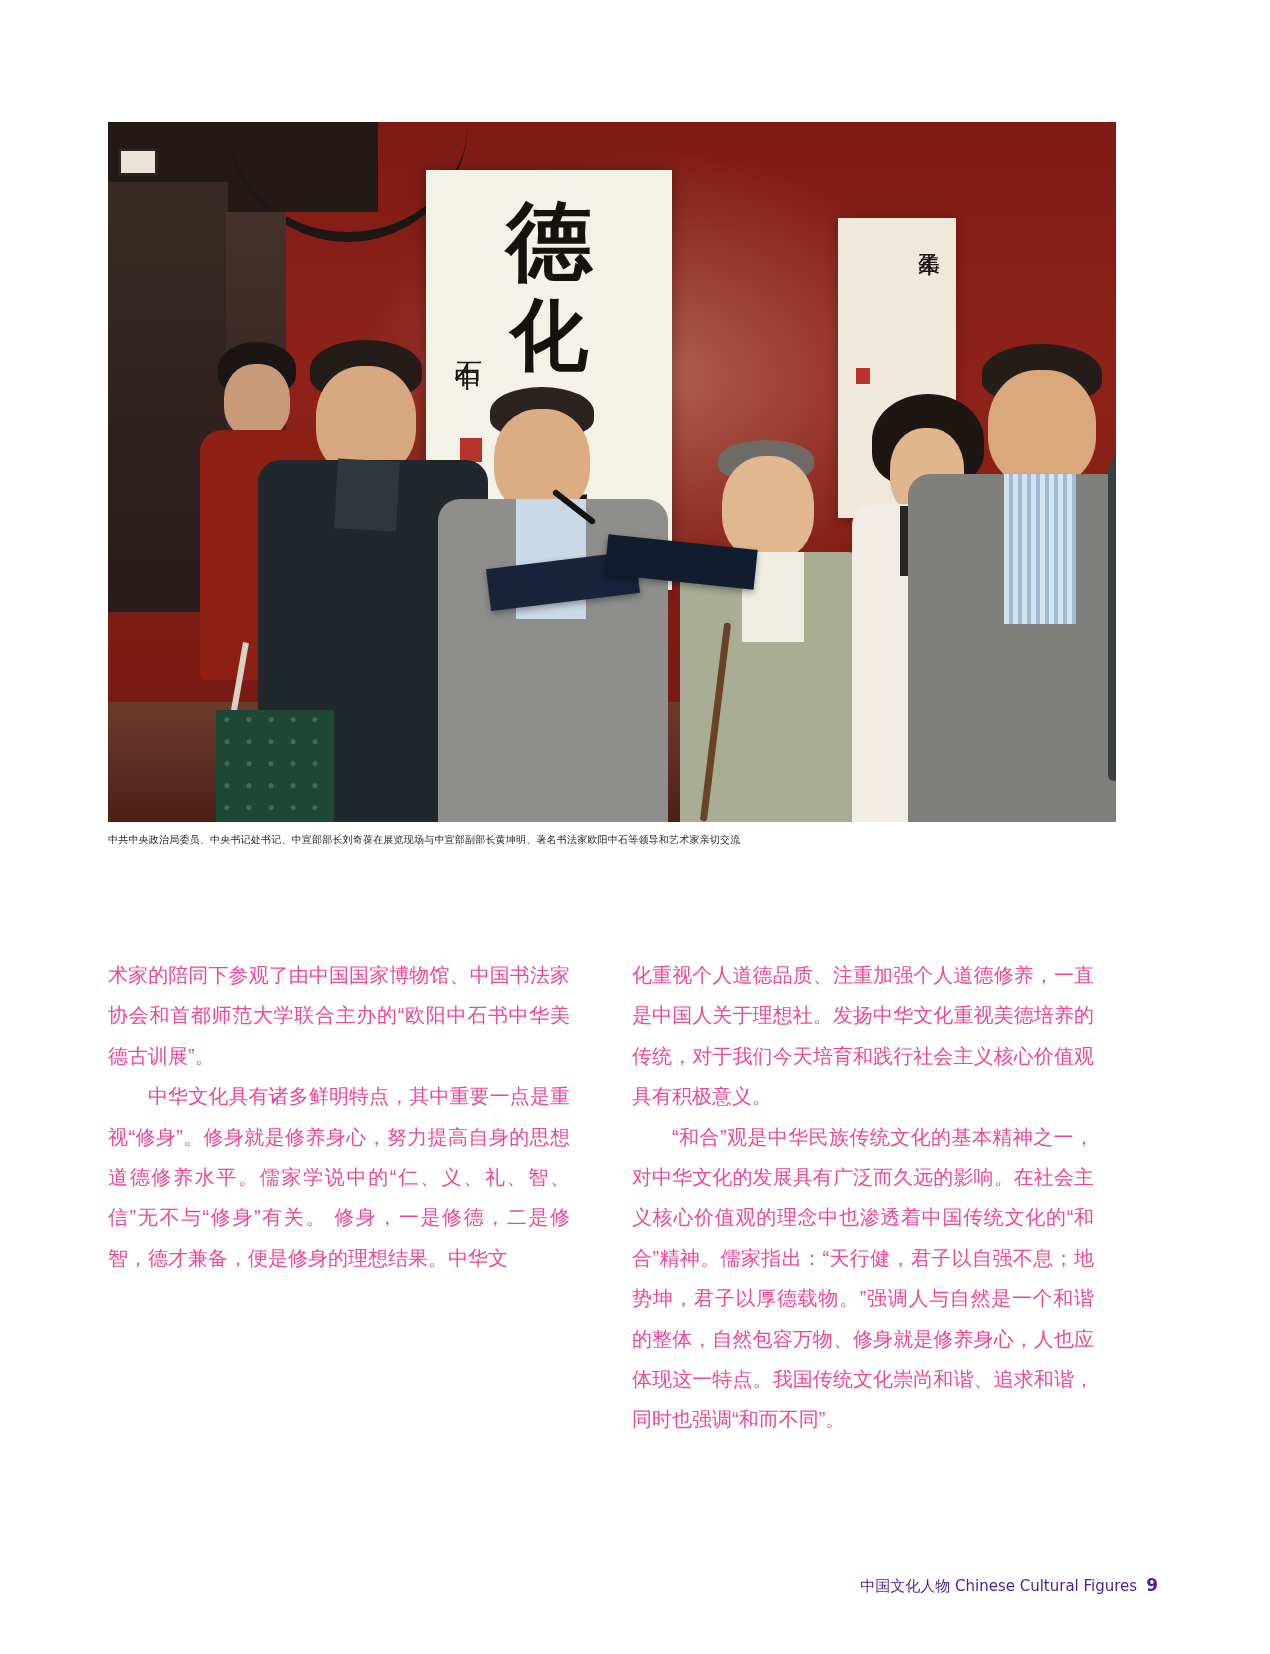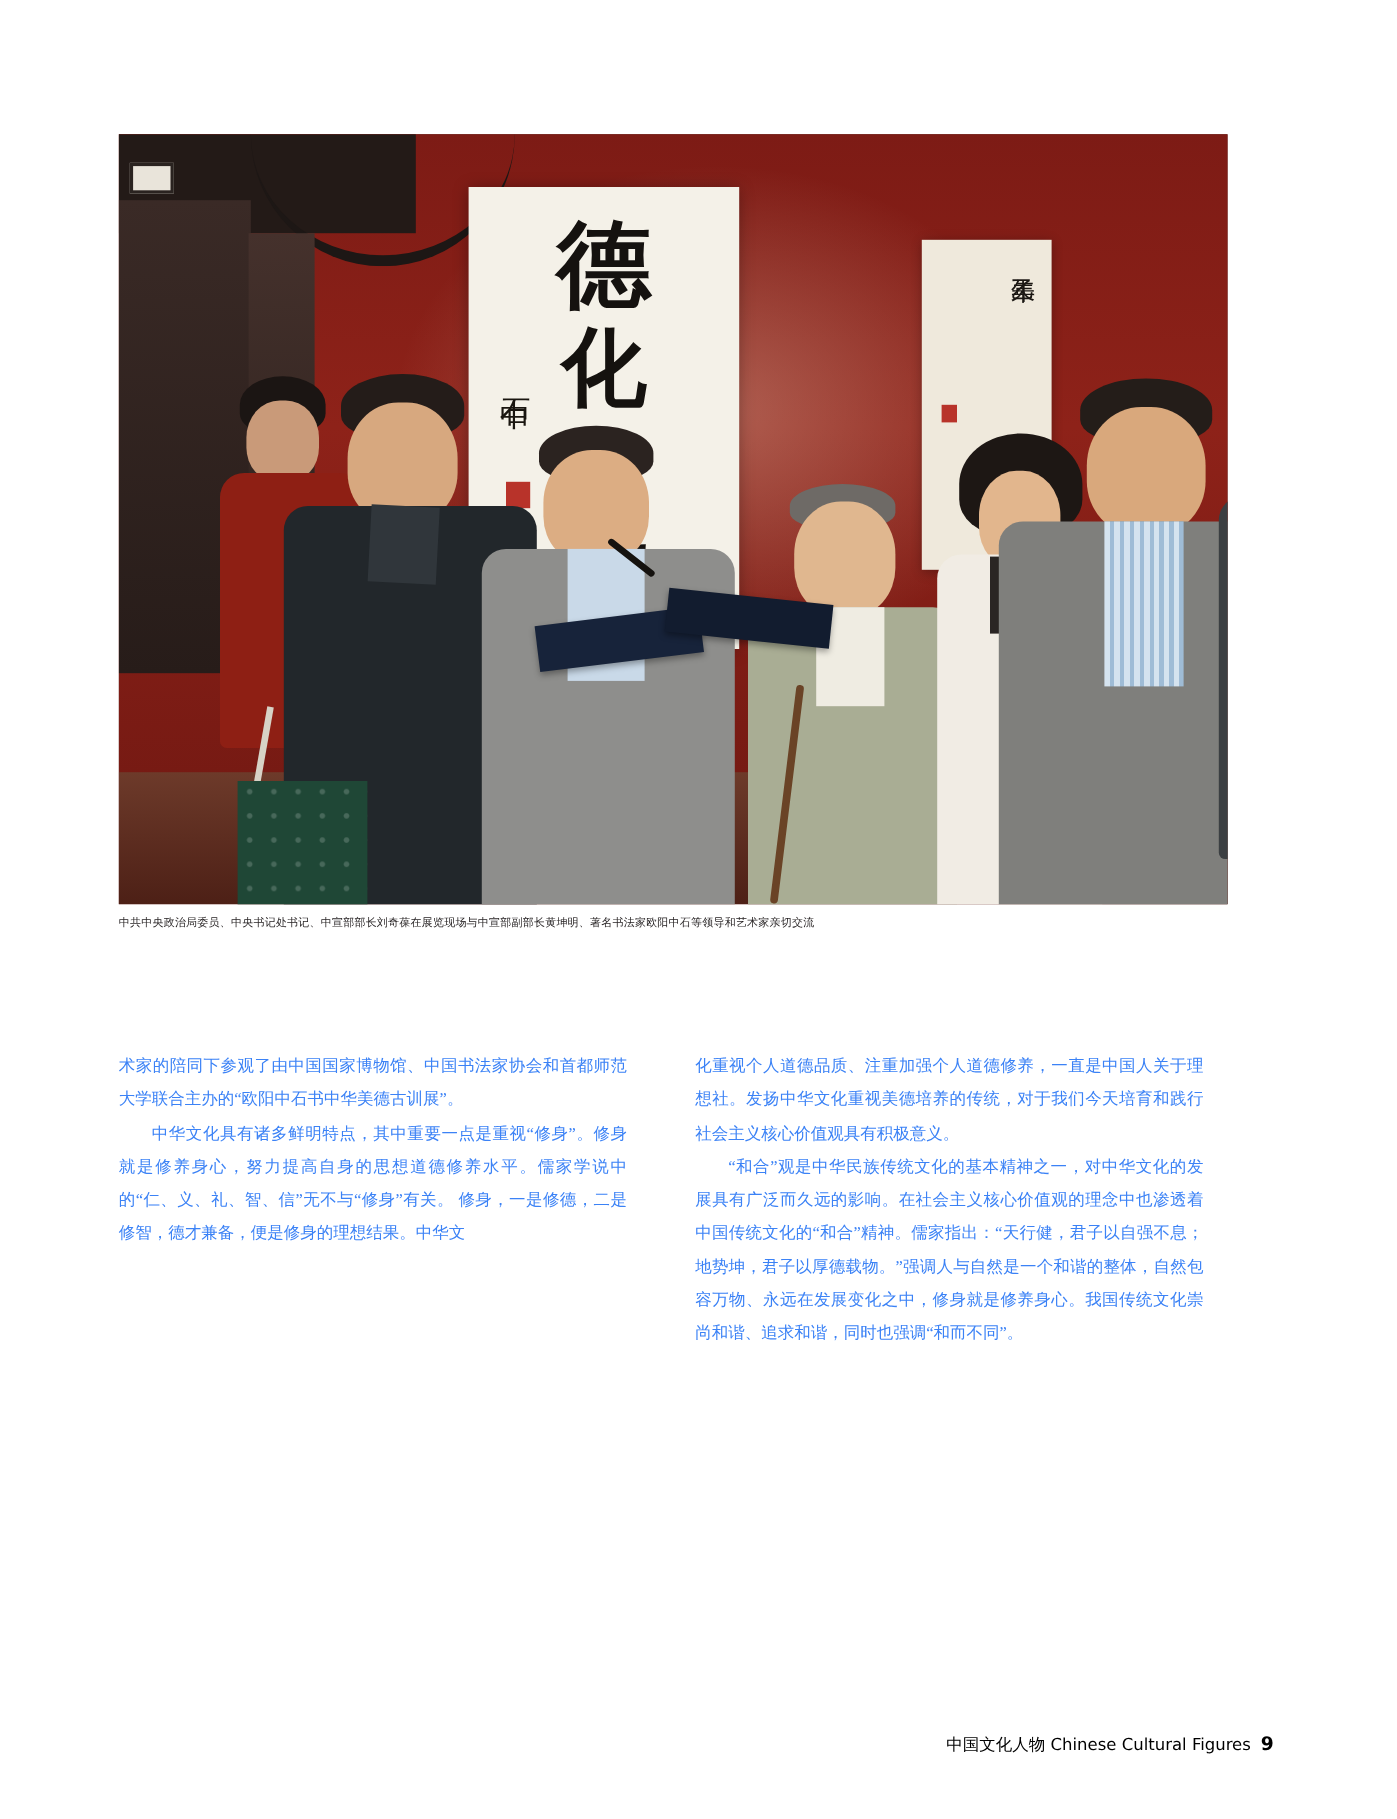--- a/index.html
+++ b/index.html
@@ -245,40 +245,40 @@
     line-height: 1.45;
     color: #231f20;
     letter-spacing: 0.2px;
   }
 
   
   .col {
     position: absolute;
     top: 955px;
     width: 462px;
-    font-family: Liberation Serif, serif;
-    font-size: 15px;
+    font-family: Liberation Sans, sans-serif;
+    font-size: 20px;
     line-height: 2.02;
-    color: #3b82f6;
+    color: #ec4899;
     text-align: justify;
     text-justify: inter-character;
   }
   .col-left { left: 108px; }
   .col-right { left: 632px; }
   .col p { margin: 0; }
   .col p.indent { text-indent: 2em; }
 
   
   .footer {
     position: absolute;
     right: 112px;
     bottom: 58px;
     font-family: "DejaVu Sans", sans-serif;
     font-size: 15px;
-    color: #000000;
+    color: #4c1d95;
     display: flex;
     align-items: baseline;
     gap: 9px;
   }
   .footer .pg {
     font-weight: 700;
     font-size: 17px;
   }
 </style>
 </head>
@@ -366,21 +366,21 @@
 
   <div class="caption">中共中央政治局委员、中央书记处书记、中宣部部长刘奇葆在展览现场与中宣部副部长黄坤明、著名书法家欧阳中石等领导和艺术家亲切交流</div>
 
   <div class="col col-left">
     <p>术家的陪同下参观了由中国国家博物馆、中国书法家协会和首都师范大学联合主办的“欧阳中石书中华美德古训展”。</p>
     <p class="indent">中华文化具有诸多鲜明特点，其中重要一点是重视“修身”。修身就是修养身心，努力提高自身的思想道德修养水平。儒家学说中的“仁、义、礼、智、信”无不与“修身”有关。 修身，一是修德，二是修智，德才兼备，便是修身的理想结果。中华文</p>
   </div>
 
   <div class="col col-right">
     <p>化重视个人道德品质、注重加强个人道德修养，一直是中国人关于理想社。发扬中华文化重视美德培养的传统，对于我们今天培育和践行社会主义核心价值观具有积极意义。</p>
-    <p class="indent">“和合”观是中华民族传统文化的基本精神之一，对中华文化的发展具有广泛而久远的影响。在社会主义核心价值观的理念中也渗透着中国传统文化的“和合”精神。儒家指出：“天行健，君子以自强不息；地势坤，君子以厚德载物。”强调人与自然是一个和谐的整体，自然包容万物、永远在发展变化之中，修身就是修养身心。我国传统文化崇尚和谐、追求和谐，同时也强调“和而不同”。</p>
+    <p class="indent">“和合”观是中华民族传统文化的基本精神之一，对中华文化的发展具有广泛而久远的影响。在社会主义核心价值观的理念中也渗透着中国传统文化的“和合”精神。儒家指出：“天行健，君子以自强不息；地势坤，君子以厚德载物。”强调人与自然是一个和谐的整体，自然包容万物、修身就是修养身心，人也应体现这一特点。我国传统文化崇尚和谐、追求和谐，同时也强调“和而不同”。</p>
   </div>
 
   <div class="footer">
     <span>中国文化人物 Chinese Cultural Figures</span>
     <span class="pg">9</span>
   </div>
 
 </div>
 
 </body></html>

